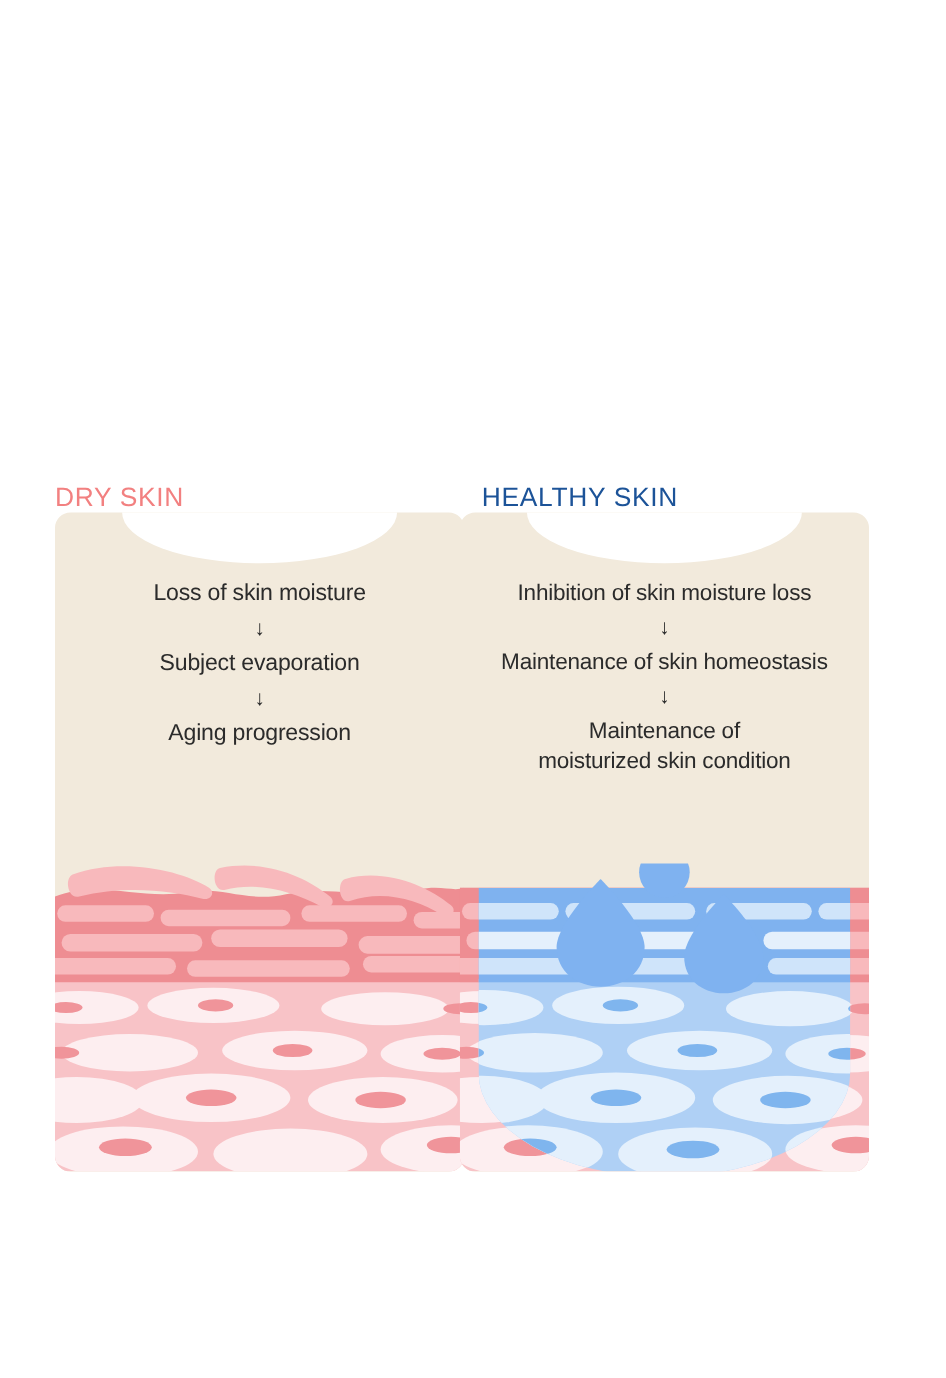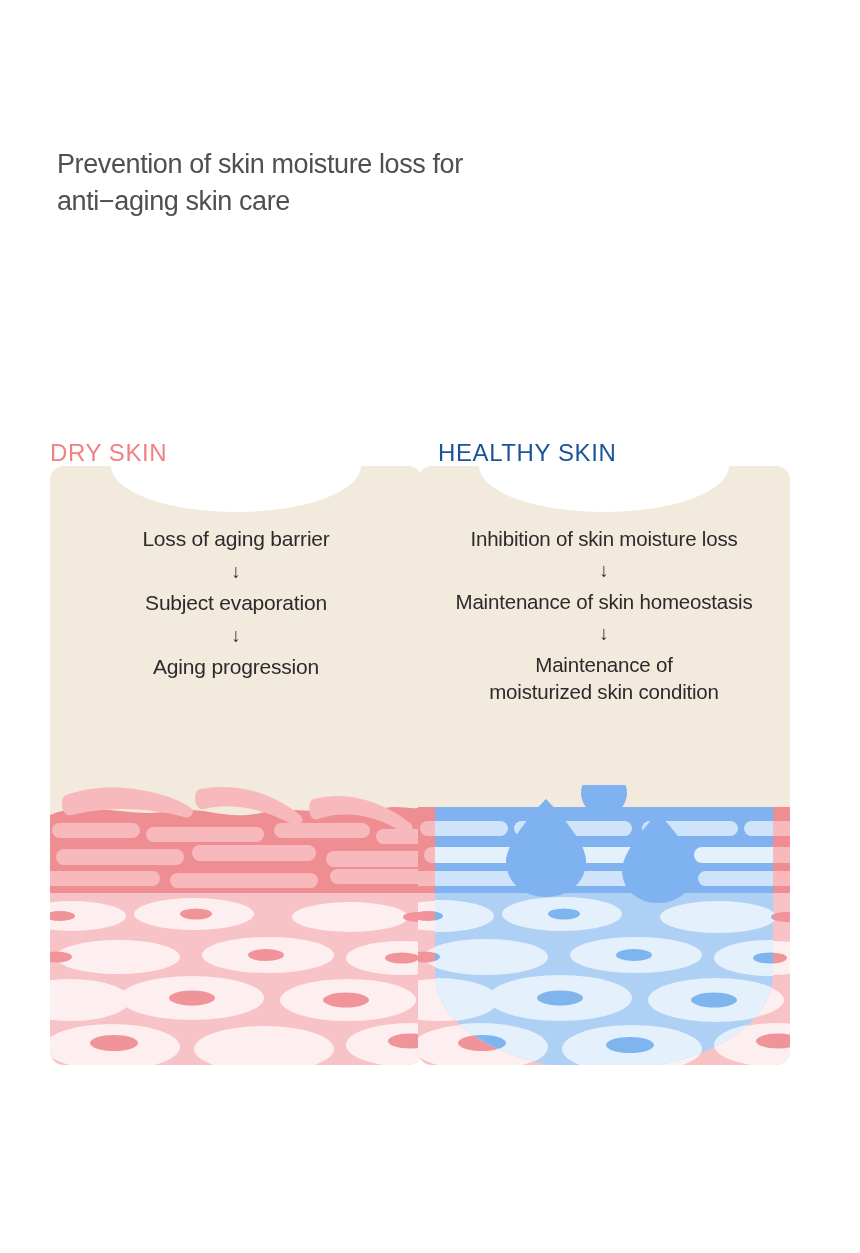--- a/index.html
+++ b/index.html
@@ -66,22 +66,20 @@
     font-size:17px;font-weight:300;color:#6a6a6a;letter-spacing:-0.2px;
     text-align:right;
   }
 </style>
 </head>
 <body>
 
 <div class="page">
 
   <div class="heading-block">
-    <p class="subtitle">Prevention of skin moisture loss for
-anti−aging skin care</p>
   </div>
 
   <div class="panels">
 
     <div class="panel left">
 
       <div class="skin">
         <svg viewBox="0 0 372 280" xmlns="http://www.w3.org/2000/svg" aria-hidden="true">
           <defs>
             <clipPath id="clipDry">
@@ -143,21 +141,21 @@
               <ellipse cx="64" cy="258" rx="24" ry="8" fill="#F0949A"></ellipse>
               <ellipse cx="214" cy="264" rx="70" ry="23" fill="#FDEEF0"></ellipse>
               <ellipse cx="360" cy="260" rx="64" ry="22" fill="#FDEEF0"></ellipse>
               <ellipse cx="360" cy="256" rx="22" ry="7.5" fill="#F0949A"></ellipse>
             </g>
           </g>
         </svg>
       </div>
 
       <div class="flow left">
-        <div class="flow-line">Loss of aging barrier</div>
+        <div class="flow-line">Loss of skin moisture</div>
         <div class="flow-arrow">↓</div>
         <div class="flow-line">Subject evaporation</div>
         <div class="flow-arrow">↓</div>
         <div class="flow-line">Aging progression</div>
       </div>
 
       <div class="notch"></div>
     </div>
 
     <div class="panel right">

